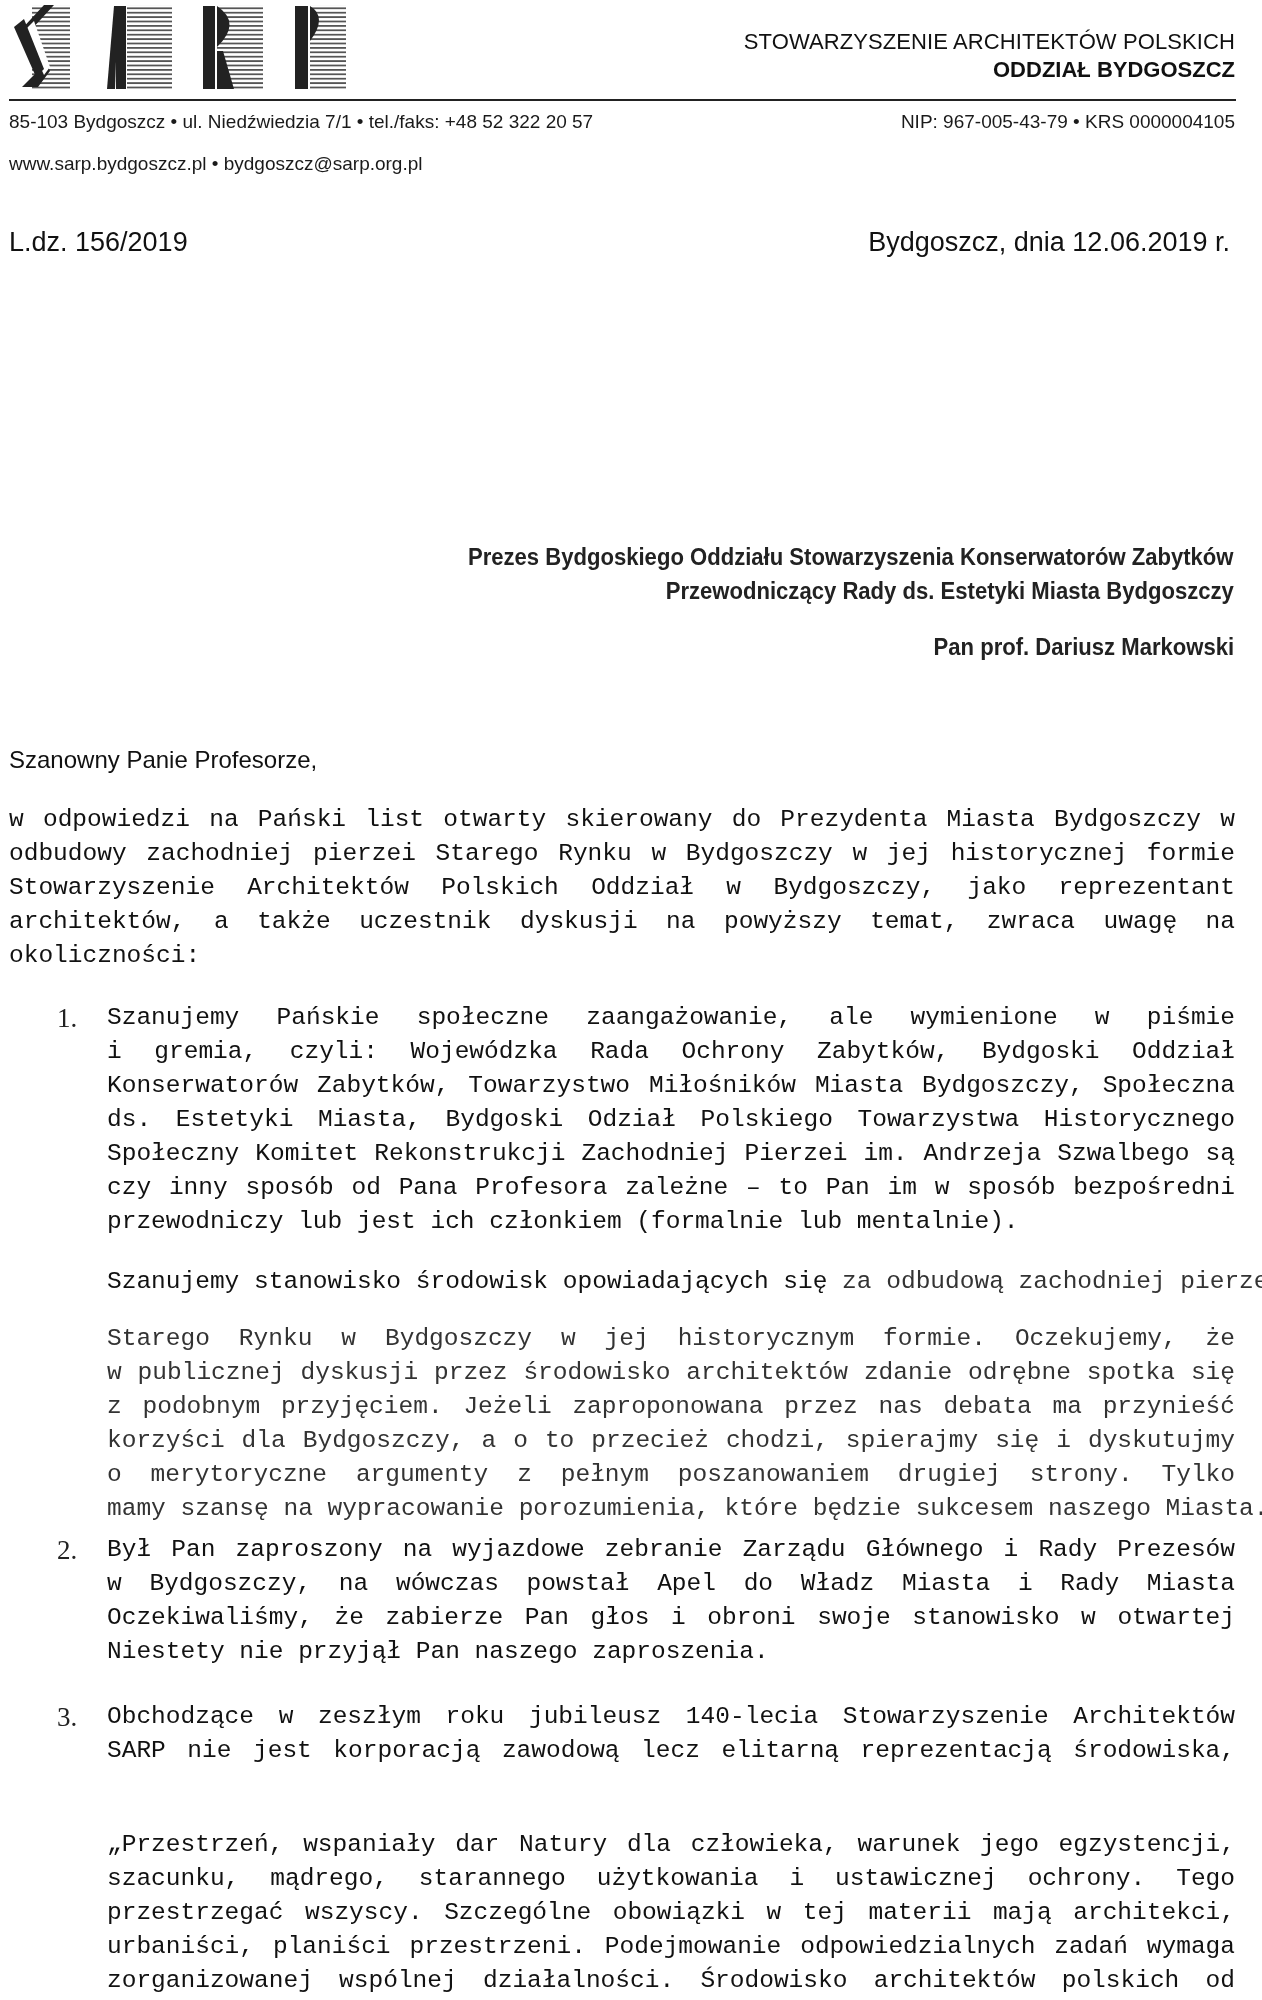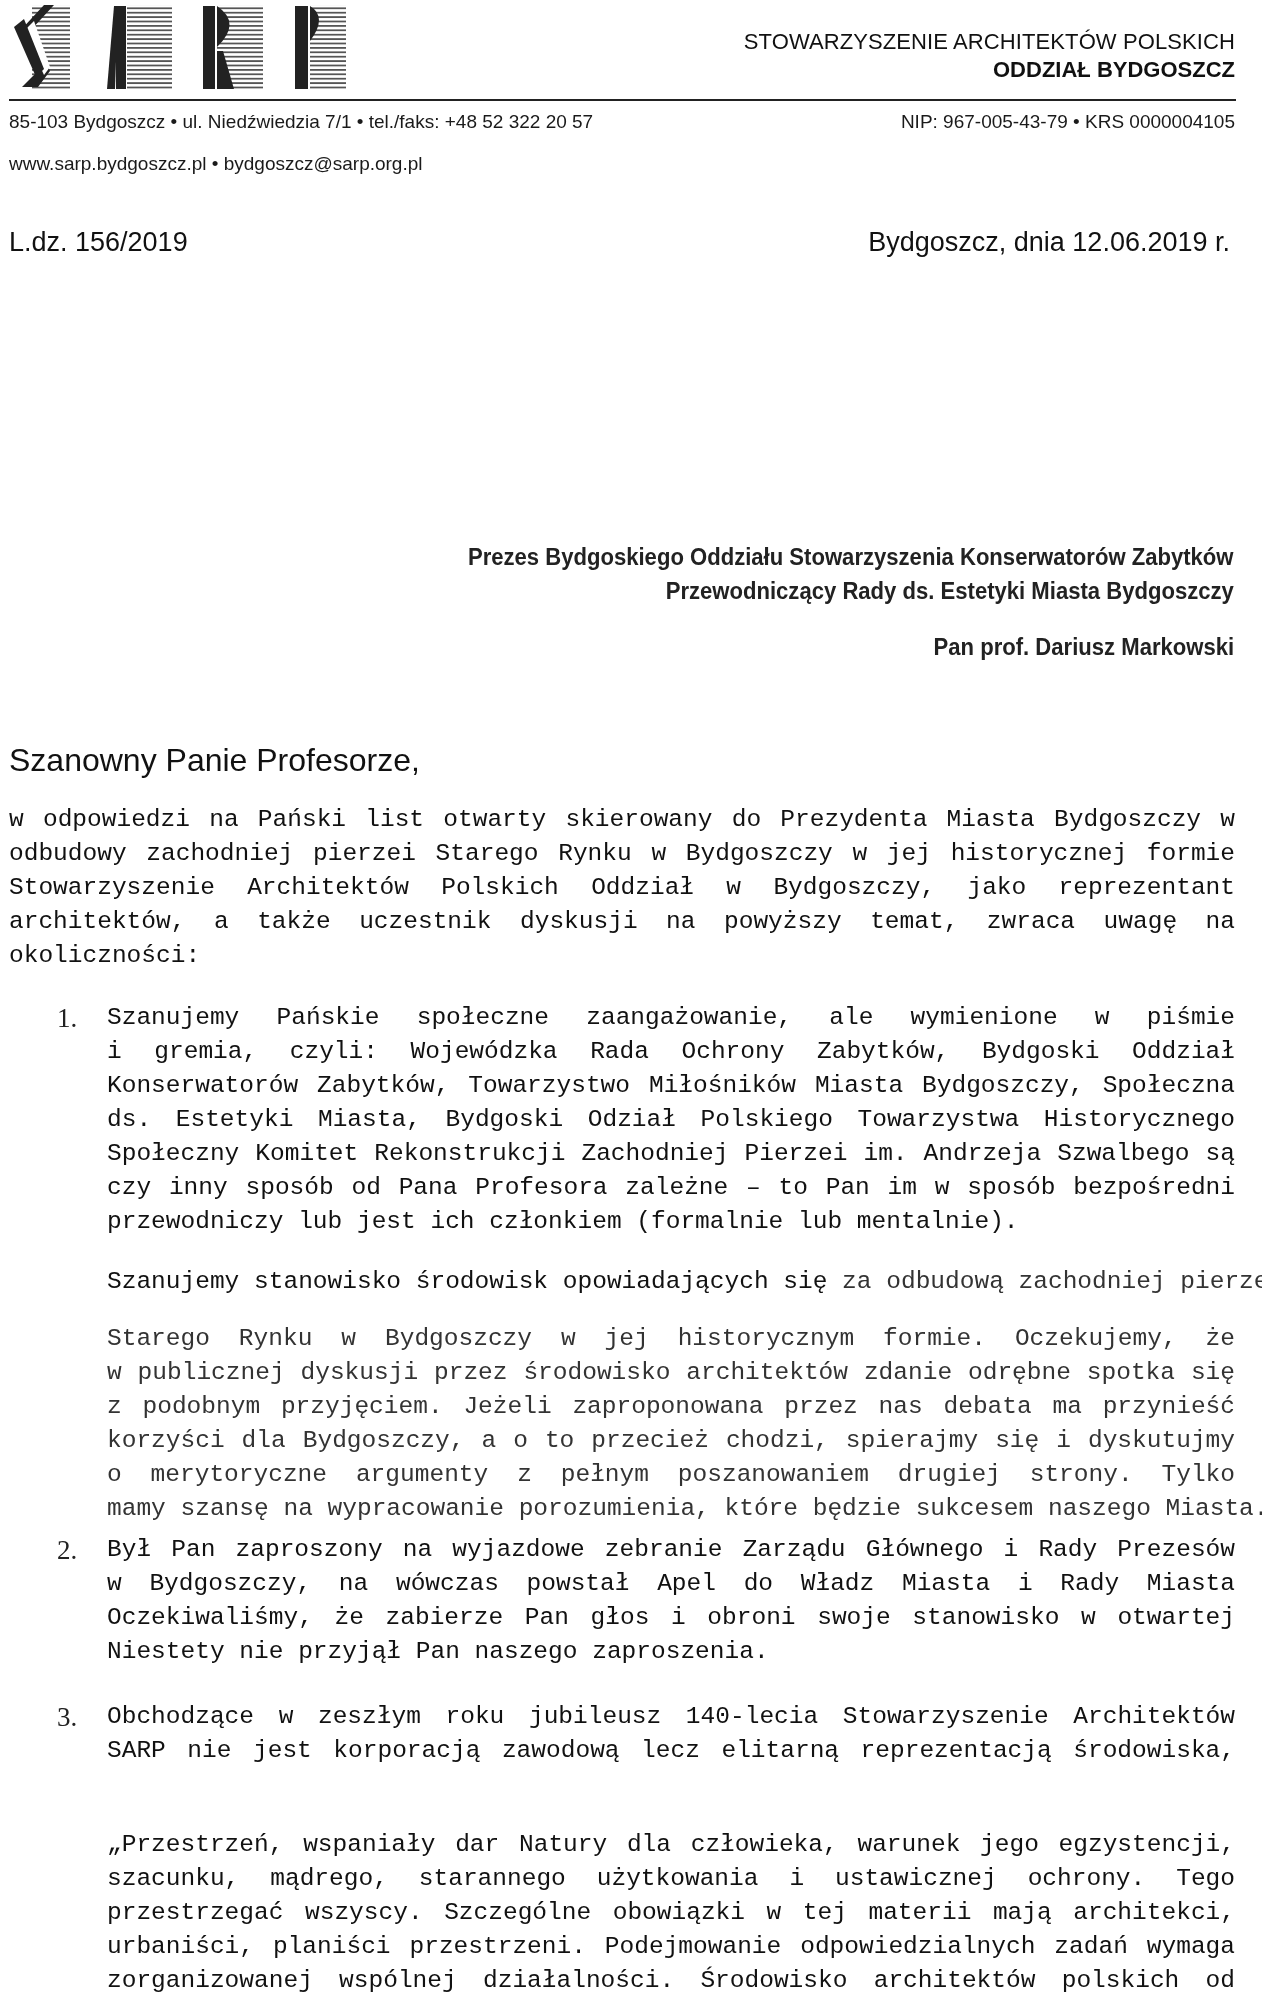--- a/index.html
+++ b/index.html
@@ -23,21 +23,21 @@
 
   
   .recip { position: absolute; right: 28px; font-family: "Liberation Sans", sans-serif; font-weight: bold;
            font-size: 23px; color: #222; text-align: right; line-height: 30px; white-space: nowrap;
            transform-origin: right center; transform: scaleX(0.96); }
   .r1 { top: 542px; }
   .r2 { top: 576px; }
   .r3 { top: 632px; }
 
   .salutation { position: absolute; left: 9px; top: 742px; font-family: "Liberation Sans", sans-serif;
-                font-size: 32px; color: #111; line-height: 36px; }
+                font-size: 24px; color: #111; line-height: 36px; }
 
   
   .line { position: absolute; font-family: Liberation Mono, monospace; font-size: 24.5px; color: #111;
           line-height: 34px; height: 34px; white-space: nowrap; overflow: visible; }
   .just { text-align: justify; text-align-last: justify; }
   .full { left: 9px; width: 1226px; }
   .ind  { left: 107px; width: 1128px; }
   .grey { color: #333; margin-top: 23px; }
   .num  { position: absolute; left: 57px; font-family: "Liberation Serif", serif; font-size: 27px; color: #222; line-height: 34px; }
 </style>

